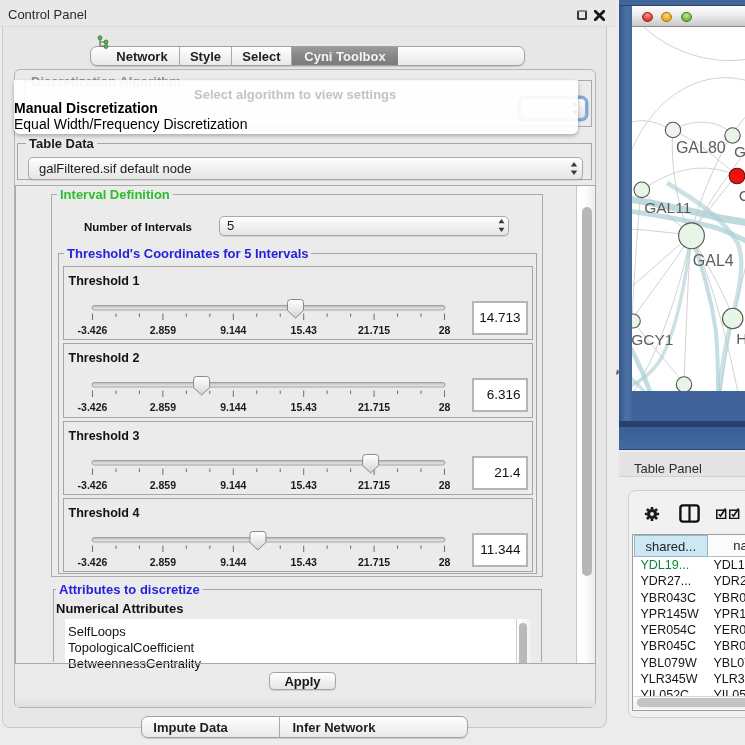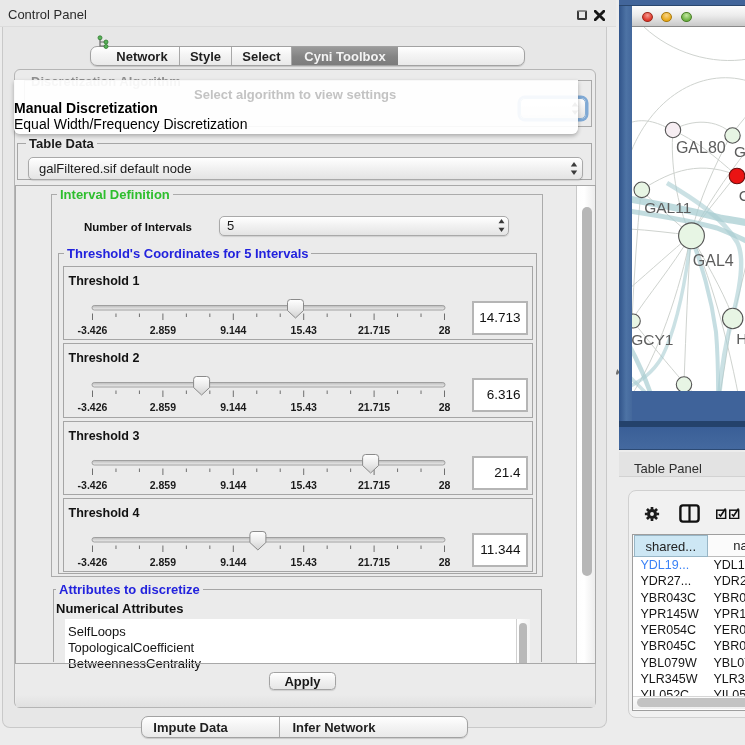--- a/index.html
+++ b/index.html
@@ -305,21 +305,21 @@
 <path d="M2.8 7.2 L4.6 9 L9.6 1.5" fill="none" stroke="#111" stroke-width="1.6"></path>
   </svg>
 <svg class="abs" style="left:729px;top:506.5px;" width="12" height="12" viewBox="0 0 12 12">
 <rect x="0.75" y="3.2" width="8.9" height="8.3" fill="none" stroke="#111" stroke-width="1.5"></rect>
 <path d="M2.8 7.2 L4.6 9 L9.6 1.5" fill="none" stroke="#111" stroke-width="1.6"></path>
   </svg>
 <div class="abs" style="left:631.5px;top:533.5px;width:114px;height:177px;border:1px solid #9e9e9e;background:#ffffff;overflow:hidden;">
 <div style="position:absolute;left:0;top:0;width:113px;height:22px;background:#fbfbfb;border-bottom:1px solid #bcbcbc;"></div>
 <div style="position:absolute;left:1.5px;top:0;width:73.5px;height:22px;background:#cde7f4;border:1px solid #98b6c6;font-size:13px;color:#222;text-align:center;line-height:21px;">shared...</div>
 <div style="position:absolute;left:75px;top:0;width:85px;height:22px;border-right:1px solid #c6c6c6;font-size:13px;color:#222;text-align:center;line-height:21px;">name</div>
-<div style="position:absolute;left:8px;top:23.5px;font-size:12.5px;color:#3b82f6;white-space:nowrap;">YDL19...</div>
+<div style="position:absolute;left:8px;top:23.5px;font-size:12.5px;color:#15803d;white-space:nowrap;">YDL19...</div>
 <div style="position:absolute;left:81px;top:23.5px;font-size:12.5px;color:#151515;white-space:nowrap;">YDL19</div>
 <div style="position:absolute;left:8px;top:39.8px;font-size:12.5px;color:#151515;white-space:nowrap;">YDR27...</div>
 <div style="position:absolute;left:81px;top:39.8px;font-size:12.5px;color:#151515;white-space:nowrap;">YDR27</div>
 <div style="position:absolute;left:8px;top:56.0px;font-size:12.5px;color:#151515;white-space:nowrap;">YBR043C</div>
 <div style="position:absolute;left:81px;top:56.0px;font-size:12.5px;color:#151515;white-space:nowrap;">YBR04</div>
 <div style="position:absolute;left:8px;top:72.3px;font-size:12.5px;color:#151515;white-space:nowrap;">YPR145W</div>
 <div style="position:absolute;left:81px;top:72.3px;font-size:12.5px;color:#151515;white-space:nowrap;">YPR14</div>
 <div style="position:absolute;left:8px;top:88.6px;font-size:12.5px;color:#151515;white-space:nowrap;">YER054C</div>
 <div style="position:absolute;left:81px;top:88.6px;font-size:12.5px;color:#151515;white-space:nowrap;">YER05</div>
 <div style="position:absolute;left:8px;top:104.8px;font-size:12.5px;color:#151515;white-space:nowrap;">YBR045C</div>

